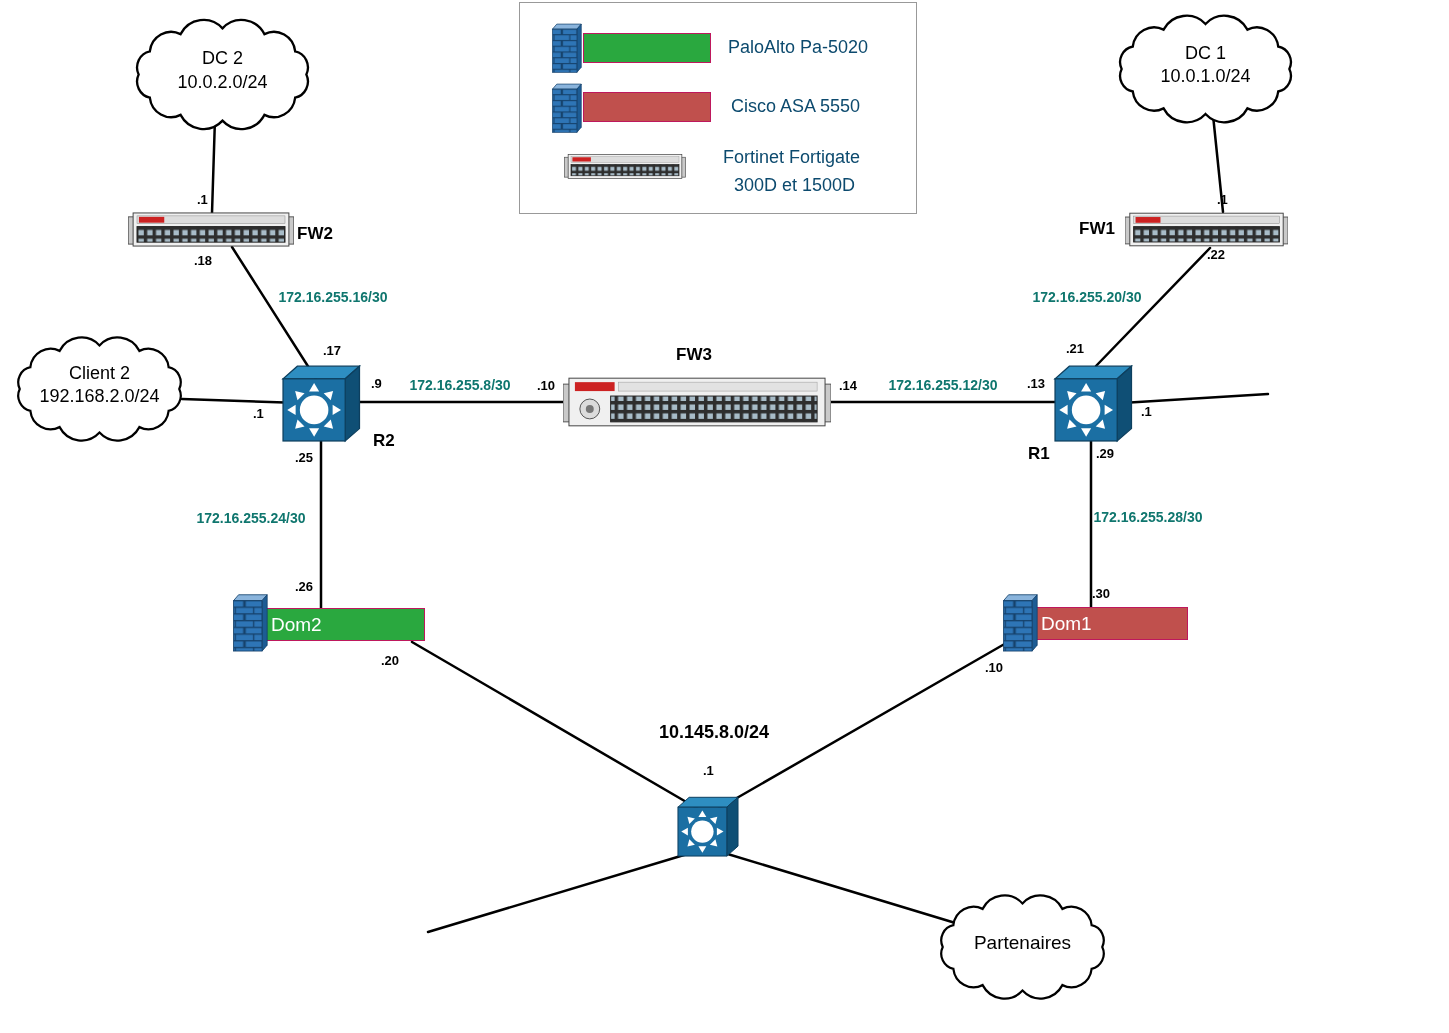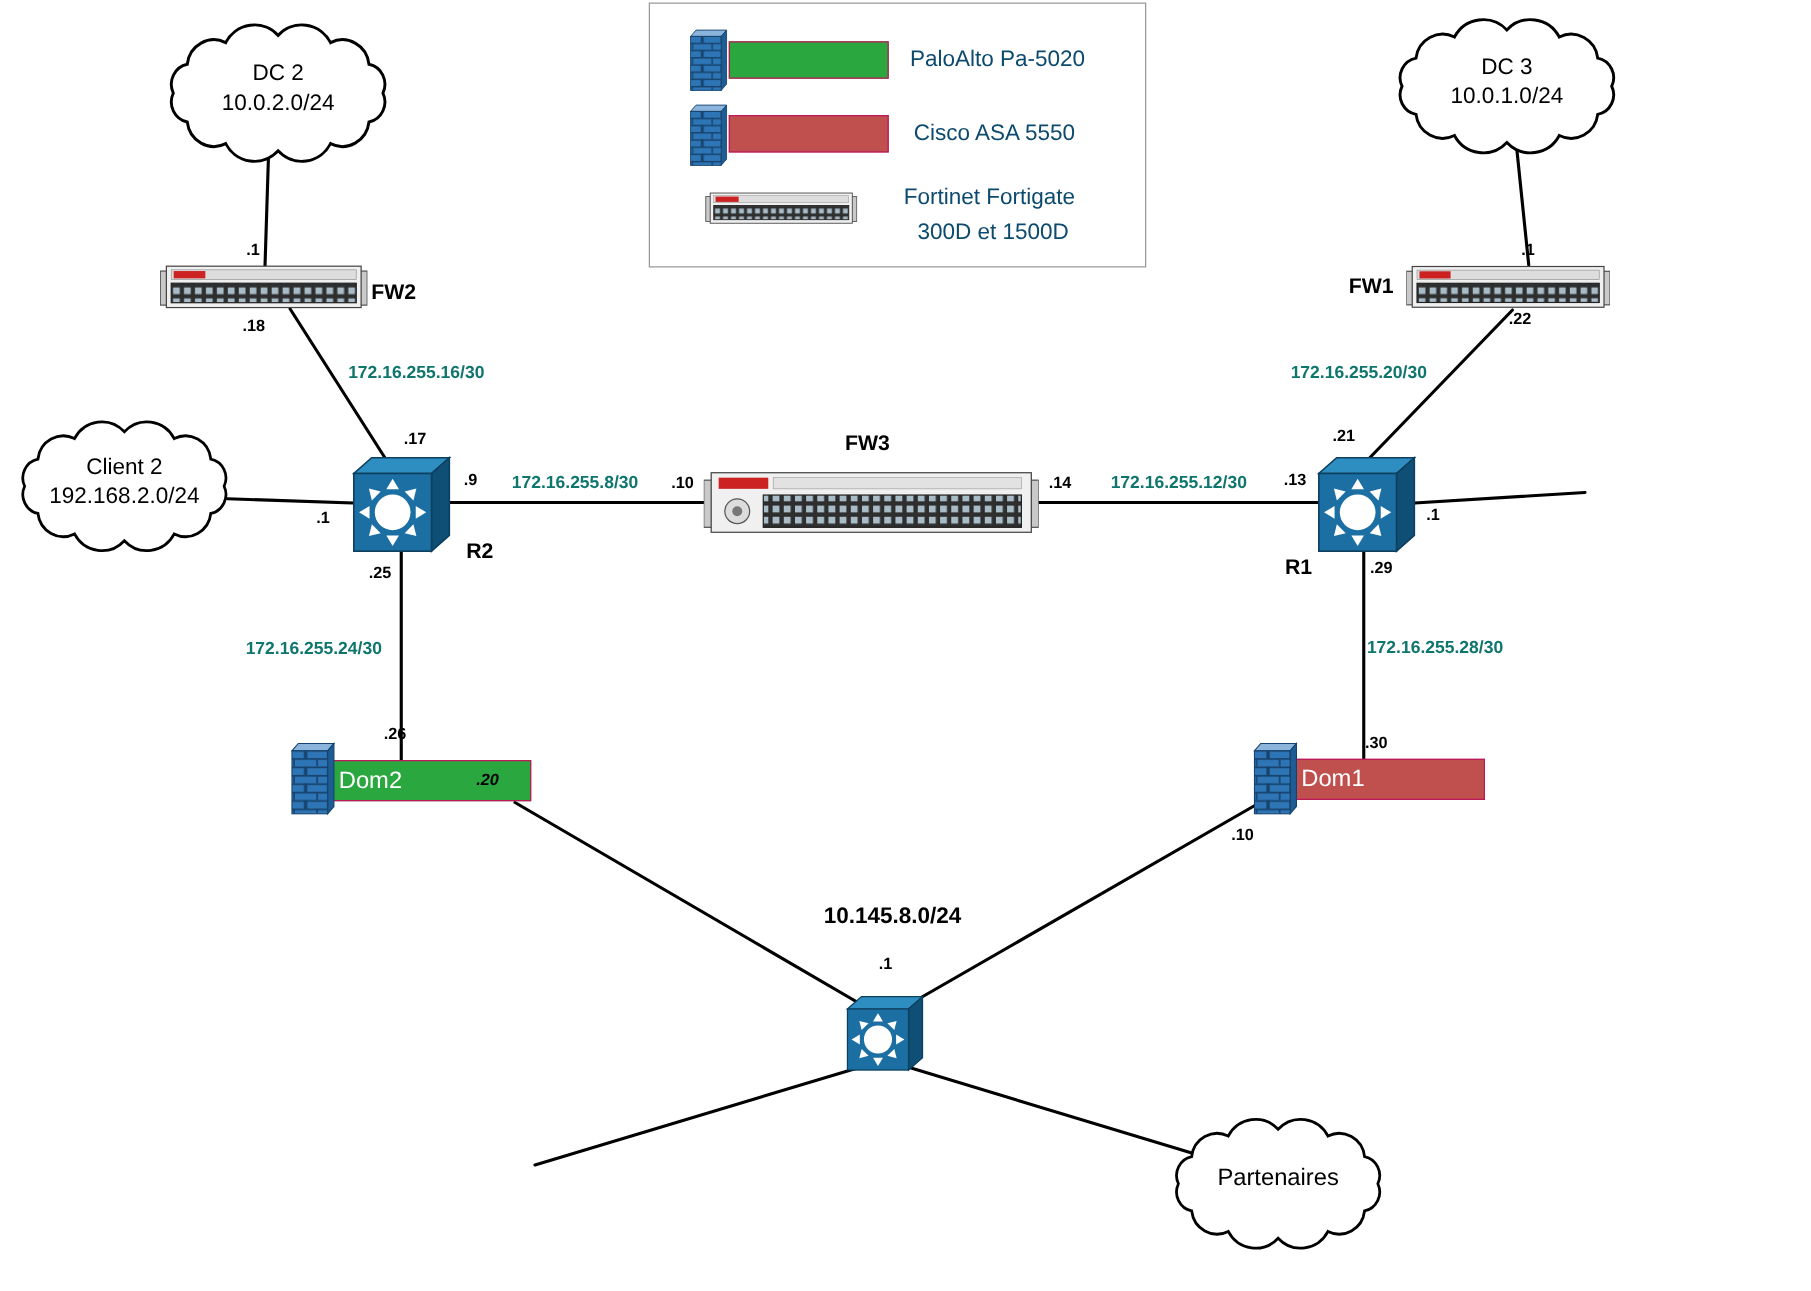--- a/index.html
+++ b/index.html
@@ -70,21 +70,21 @@
       <div>DC 2</div>
       <div>10.0.2.0/24</div>
     </div>
   </div>
 
   <div class="cloud" style="left:1103px;top:8px;width:205px;height:122px;">
     <svg viewBox="0 0 220 130" preserveAspectRatio="none">
       <path d="M20,65 A17,17 0 0 1 32,41 A23,23 0 0 1 65,23 A28,28 0 0 1 110,17 A28,28 0 0 1 155,23 A23,23 0 0 1 188,41 A17,17 0 0 1 200,65 A17,17 0 0 1 188,89 A23,23 0 0 1 155,107 A28,28 0 0 1 110,113 A28,28 0 0 1 65,107 A23,23 0 0 1 32,89 A17,17 0 0 1 20,65 Z" fill="#fff" stroke="#000" stroke-width="2.5"></path>
     </svg>
     <div class="ctext">
-      <div>DC 3</div>
+      <div>DC 1</div>
       <div>10.0.1.0/24</div>
     </div>
   </div>
 
   <div class="cloud" style="left:2px;top:330px;width:195px;height:118px;">
     <svg viewBox="0 0 220 130" preserveAspectRatio="none">
       <path d="M20,65 A17,17 0 0 1 32,41 A23,23 0 0 1 65,23 A28,28 0 0 1 110,17 A28,28 0 0 1 155,23 A23,23 0 0 1 188,41 A17,17 0 0 1 200,65 A17,17 0 0 1 188,89 A23,23 0 0 1 155,107 A28,28 0 0 1 110,113 A28,28 0 0 1 65,107 A23,23 0 0 1 32,89 A17,17 0 0 1 20,65 Z" fill="#fff" stroke="#000" stroke-width="2.5"></path>
     </svg>
     <div class="ctext">
       <div>Client 2</div>
@@ -250,22 +250,22 @@
   <div class="lbl" style="left:1027px;top:376px;">.13</div>
 
   <div class="lbl" style="left:1141px;top:404px;">.1</div>
   <div class="lbl" style="left:1066px;top:341px;">.21</div>
   <div class="netlbl" style="left:1087px;top:289px;">172.16.255.20/30</div>
   <div class="lbl" style="left:1207px;top:247px;">.22</div>
   <div class="lbl" style="left:1217px;top:192px;">.1</div>
 
   <div class="lbl" style="left:295px;top:450px;">.25</div>
   <div class="netlbl" style="left:251px;top:510px;">172.16.255.24/30</div>
-  <div class="lbl" style="left:295px;top:579px;margin-left:12px;">.26</div>
-  <div class="lbl" style="left:381px;top:616px;font-style:italic;">.20</div>
+  <div class="lbl" style="left:295px;top:579px;">.26</div>
+  <div class="lbl" style="left:381px;top:653px;">.20</div>
 
   <div class="lbl" style="left:1096px;top:446px;">.29</div>
   <div class="netlbl" style="left:1148px;top:509px;">172.16.255.28/30</div>
   <div class="lbl" style="left:1092px;top:586px;">.30</div>
   <div class="lbl" style="left:985px;top:660px;">.10</div>
 
   <div class="biglbl" style="left:714px;top:722px;">10.145.8.0/24</div>
   <div class="lbl" style="left:703px;top:763px;">.1</div>
 
 </div>

